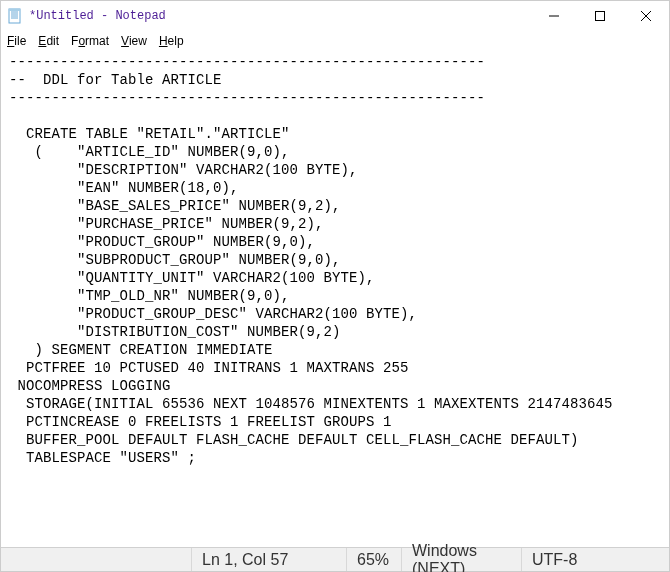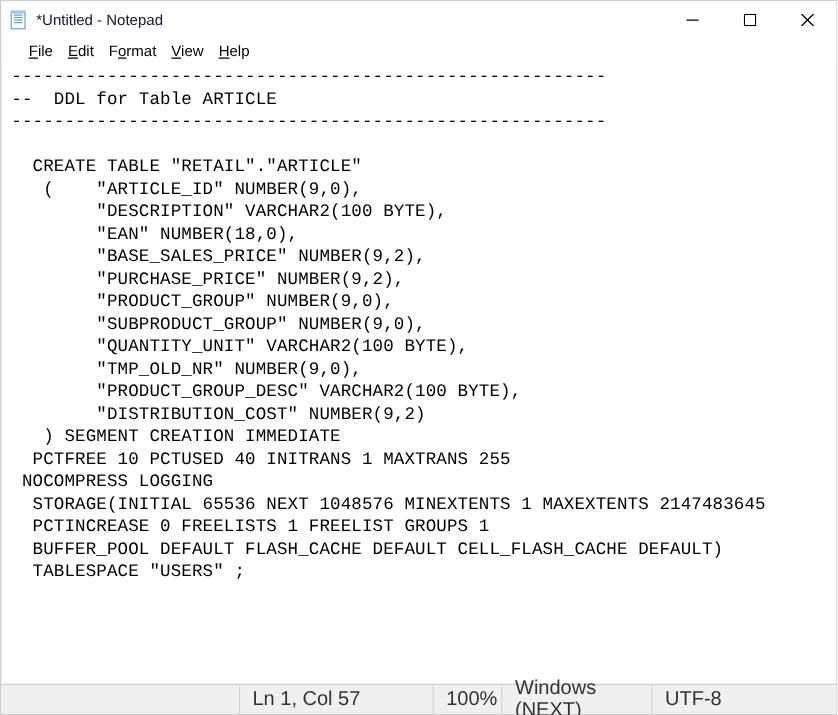--- a/index.html
+++ b/index.html
@@ -24,32 +24,33 @@
     padding-left: 6px;
   }
   .titlebar .app-icon {
     width: 16px; height: 16px;
     margin-right: 6px;
     display: inline-flex; align-items: center; justify-content: center;
   }
   .titlebar .title {
     flex: 1;
     font-size: 12px;
-    color: #0f172a;
+    color: #4c1d95;
+    font-family: Liberation Mono, monospace;
   }
   .win-controls { display: flex; height: 100%; }
   .win-btn {
     width: 46px; height: 30px;
     display: flex; align-items: center; justify-content: center;
     color: #000;
   }
   .menubar {
     height: 20px;
     display: flex; align-items: center;
-    padding: 0 16px;
+    padding: 0 0;
     background: #fff;
     font-size: 12px;
   }
   .menubar .menu-item {
     padding: 1px 6px;
     cursor: default;
   }
   .menubar .menu-item .ul { text-decoration: underline; }
   .editor {
     flex: 1;
@@ -147,18 +148,18 @@
  NOCOMPRESS LOGGING
   STORAGE(INITIAL 65536 NEXT 1048576 MINEXTENTS 1 MAXEXTENTS 2147483645
   PCTINCREASE 0 FREELISTS 1 FREELIST GROUPS 1
   BUFFER_POOL DEFAULT FLASH_CACHE DEFAULT CELL_FLASH_CACHE DEFAULT)
   TABLESPACE "USERS" ;
 </div>
 
   <div class="statusbar">
     <div class="cell first"></div>
     <div class="cell lncol">Ln 1, Col 57</div>
-    <div class="cell zoom">100%</div>
+    <div class="cell zoom">65%</div>
     <div class="cell eol">Windows (NEXT)</div>
     <div class="cell enc">UTF-8</div>
   </div>
 
 </div>
 
 </body></html>

